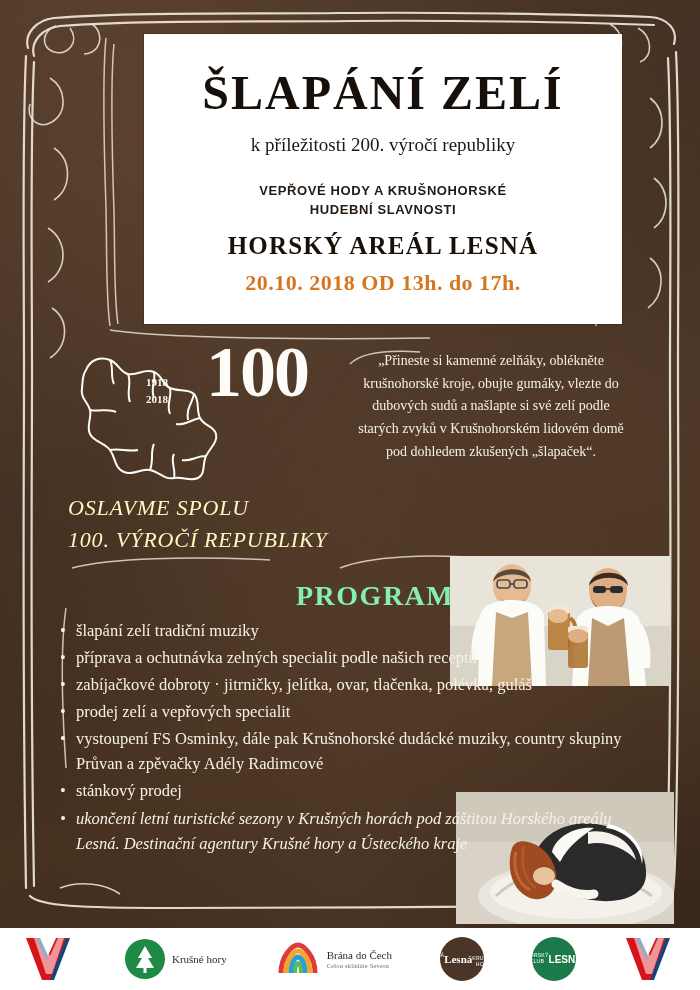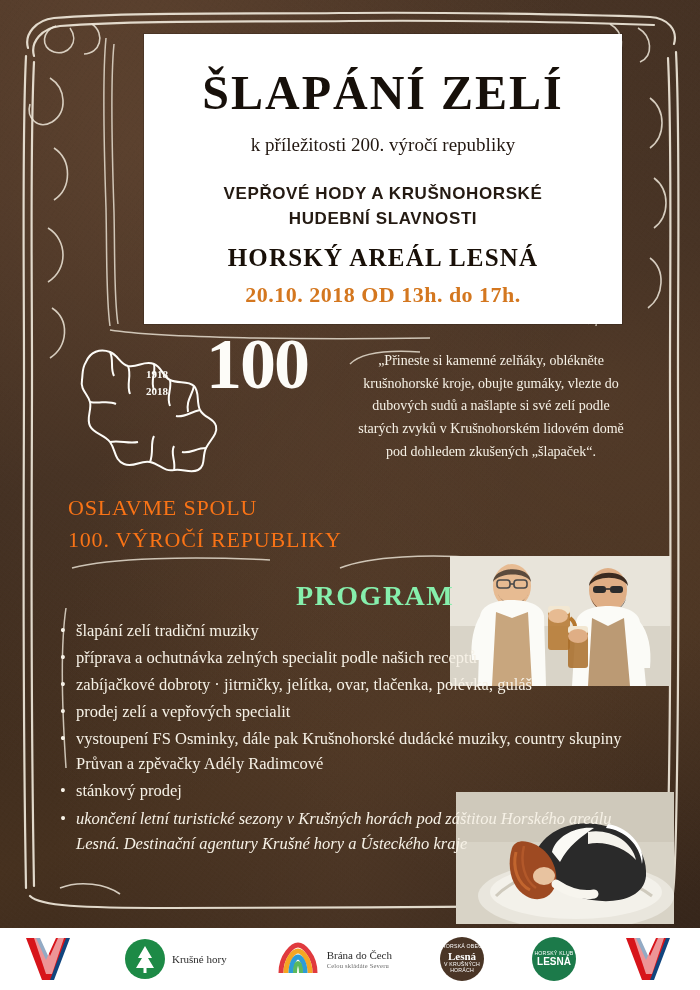--- a/index.html
+++ b/index.html
@@ -75,21 +75,21 @@
     margin: 6px 0 0 0;
     color: #17100a;
   }
   .title-sub {
     font-size: 19px;
     margin-top: 16px;
     color: #221710;
   }
   .title-line3 {
     font-family: "Liberation Sans", sans-serif;
-    font-size: 17px;
+    font-size: 13px;
     font-weight: bold;
     letter-spacing: 0.6px;
     margin-top: 26px;
     line-height: 1.45;
     color: #241a12;
   }
   .title-venue {
     font-size: 25px;
     font-weight: bold;
     letter-spacing: 1.2px;
@@ -101,21 +101,21 @@
     font-weight: bold;
     letter-spacing: 0.5px;
     margin-top: 10px;
     color: #d4771f;
   }
 
   
   .logo-block {
     position: absolute;
     left: 66px;
-    top: 322px;
+    top: 330px;
     width: 250px;
     height: 160px;
   }
   .logo-100 {
     position: absolute;
     left: 140px;
     top: 6px;
     font-size: 72px;
     font-weight: bold;
     color: #fdfcf8;
@@ -132,24 +132,25 @@
     font-family: "Liberation Serif", serif;
     line-height: 1.5;
     text-align: center;
   }
 
   .celebrate {
     position: absolute;
     left: 68px;
     top: 492px;
     width: 300px;
-    color: #f97316;
+    color: #fef9c3;
     font-size: 22px;
     letter-spacing: 0.8px;
     line-height: 1.45;
+    font-style: italic;
   }
 
   
   .quote-box {
     position: absolute;
     left: 352px;
     top: 350px;
     width: 278px;
     color: #f6f1e6;
     font-size: 14px;
@@ -243,21 +244,20 @@
     color: #6a6a6a;
     letter-spacing: 0.2px;
   }
   .round-logo {
     width: 44px;
     height: 44px;
     border-radius: 50%;
     display: flex;
     align-items: center;
     justify-content: center;
-    flex-direction: column;
     font-family: "Liberation Sans", sans-serif;
     color: #fff;
     font-size: 8px;
     font-weight: bold;
     text-align: center;
     line-height: 1.1;
   }
   .rl-dark { background: #4a3526; }
   .rl-green { background: #1c7a4a; }
   .rl-cap {

